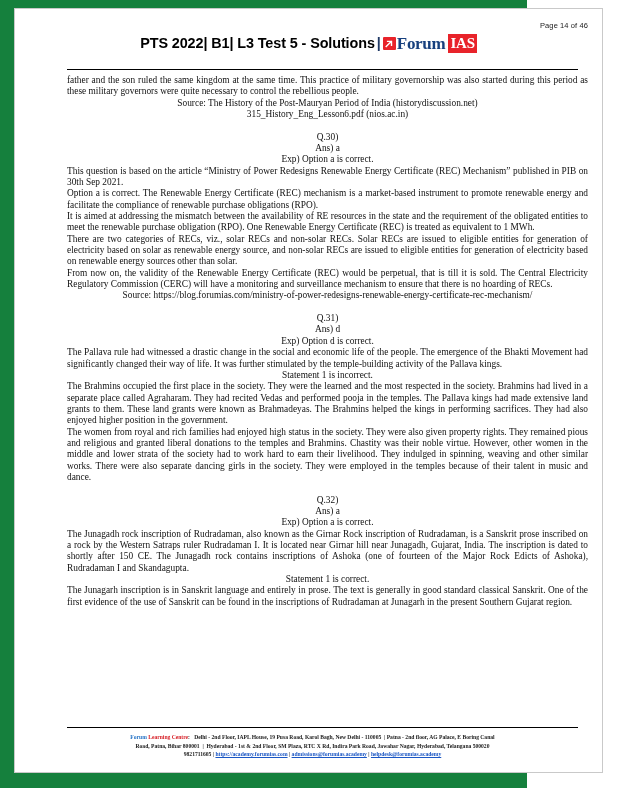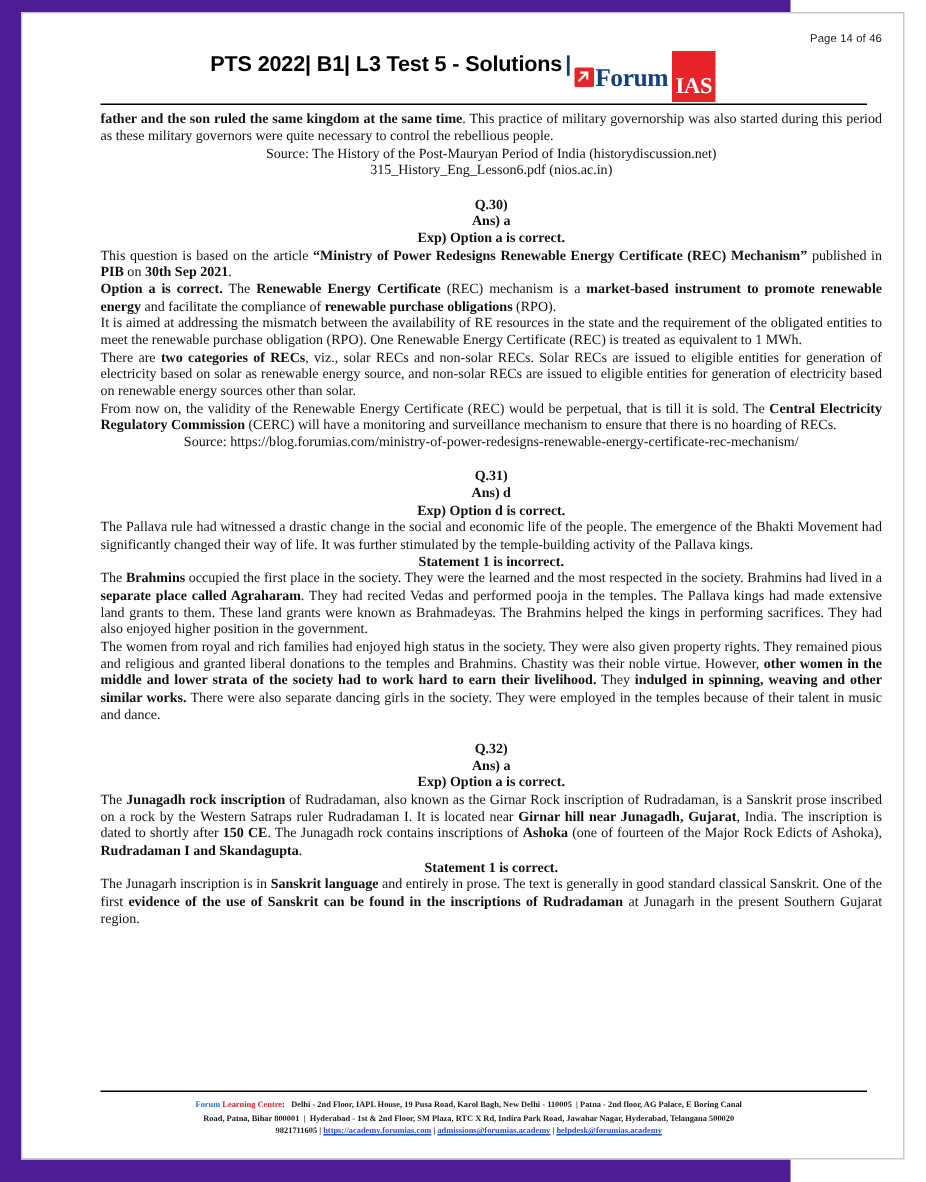--- a/index.html
+++ b/index.html
@@ -10,21 +10,21 @@
   body {
     width: 617px;
     height: 788px;
     font-family: "Liberation Serif", serif;
     overflow: hidden;
   }
   .page-canvas {
     position: relative;
     width: 527px;
     height: 788px;
-    background: #4c1d95;
+    background: #15803d;
     box-sizing: border-box;
   }
   .page-sheet {
     position: absolute;
     left: 14px;
     top: 8px;
     width: 589px;
     height: 765px;
     background: #ffffff;
     border: 1px solid #c9c9c9;
@@ -97,21 +97,21 @@
     line-height: 1;
     letter-spacing: -0.3px;
   }
   .logo-ias {
     font-family: "Liberation Serif", serif;
     font-weight: bold;
     font-size: 15px;
     color: #ffffff;
     background: #e8232a;
     line-height: 1;
-    padding: 17px 2px 2px 2px;
+    padding: 2px 2px 2px 2px;
     letter-spacing: -0.2px;
     margin-left: 2px;
   }
   .header-rule {
     position: absolute;
     left: 52px;
     right: 24px;
     top: 60px;
     height: 0;
     border-top: 1.2px solid #000000;
@@ -131,21 +131,21 @@
     text-justify: inter-word;
   }
   p.para.left {
     text-align: center;
   }
   p.spacer {
     margin: 0;
     height: 11.3px;
   }
   b, .b {
-    font-weight: bold;
+    font-weight: normal;
   }
   .footer-rule {
     position: absolute;
     left: 52px;
     right: 24px;
     bottom: 44px;
     height: 0;
     border-top: 1px solid #000000;
   }
   .footer {

